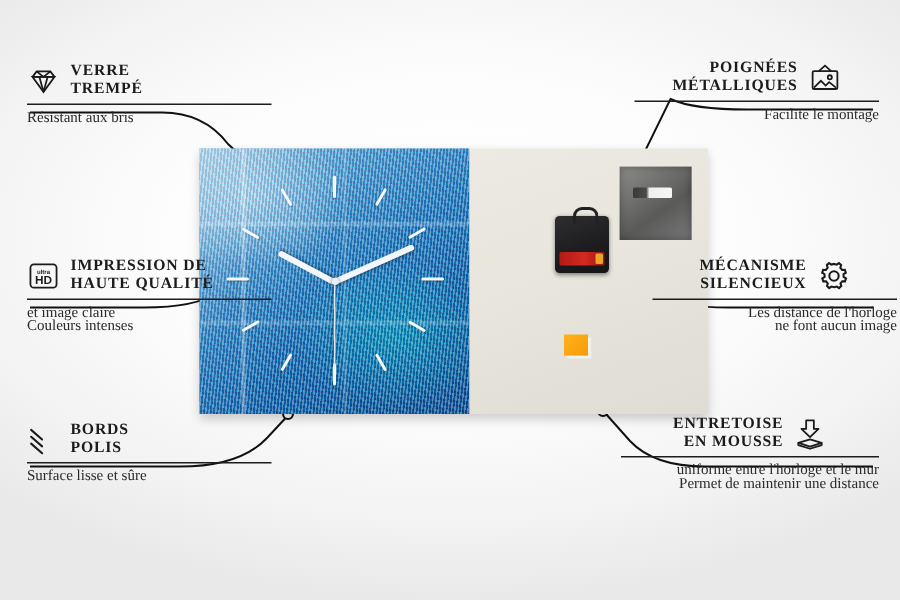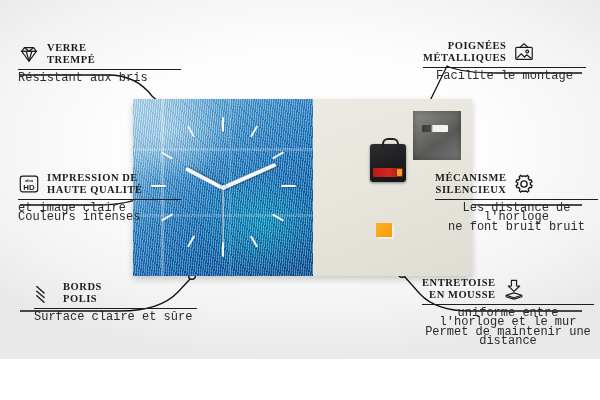--- a/index.html
+++ b/index.html
@@ -2,21 +2,21 @@
 <html><head>
 <meta charset="utf-8">
 <style>
   html,body{margin:0;padding:0;}
   body{
     width:600px;height:400px;overflow:hidden;
     font-family:"Liberation Serif", serif;
     background:#ffffff;
   }
   #stage{
-    position:relative;width:600px;height:359px;
+    position:relative;width:600px;height:400px;
     background:
       radial-gradient(ellipse 70% 60% at 50% 40%, #ffffff 0%, #fdfdfd 45%, #f3f3f3 78%, #e9e9e9 100%);
   }
 
   
   #wires{position:absolute;inset:0;width:600px;height:400px;pointer-events:none;}
 
   
   .photo{
     position:absolute;
@@ -90,42 +90,42 @@
   .battery-tip{position:absolute;left:27px;top:25px;width:5px;height:7px;background:#e8a52a;border-radius:1px;}
   .spacer{
     position:absolute;left:63px;top:124px;width:16px;height:14px;
     background:linear-gradient(135deg,#ffb120 0%,#f79b07 100%);
     box-shadow:2px 2px 0 rgba(255,255,255,.55);
   }
 
   
   .feat{position:absolute;width:163px;}
   .feat .head{display:flex;align-items:center;gap:7px;}
-  .feat.right .head{justify-content:flex-start;}
+  .feat.right .head{justify-content:center;}
   .feat .ttl{
     font-family:"Liberation Serif", serif;
     font-weight:bold;font-size:10.5px;letter-spacing:.55px;
     color:#1b1b1b;line-height:12px;text-transform:uppercase;
   }
   .feat.left .ttl{text-align:left;}
   .feat.right .ttl{text-align:right;}
   .rule{height:1px;background:#1d1d1d;margin:3px 0 3.5px;width:100%;}
   .feat .sub{
-    font-family:Liberation Mono, monospace;
-    font-size:12px;line-height:9.6px;color:#2a2a2a;
-  }
-  .feat.right .sub{text-align:center;}
+    font-family:Liberation Serif, serif;
+    font-size:10px;line-height:9.6px;color:#2a2a2a;
+  }
+  .feat.right .sub{text-align:right;}
   .ico{width:22px;height:22px;flex:0 0 22px;display:block;}
 
   .f-verre{left:18px;top:42px;}
   .f-impr{left:18px;top:172px;}
-  .f-bords{left:34px;top:281px;}
+  .f-bords{left:18px;top:281px;}
   .f-poign{right:14px;top:40px;text-align:right;}
   .f-meca{right:2px;top:172px;text-align:right;}
-  .f-entre{right:6px;top:277px;text-align:right;}
+  .f-entre{right:14px;top:277px;text-align:right;}
 </style>
 </head>
 <body>
 
 <div id="stage">
 
   <svg id="wires" viewBox="0 0 600 400">
     <g fill="none" stroke="#111111" stroke-width="1.3">
       <path d="M20,75 L108,75 Q136,75 152,96 L174,116"></path>
       <path d="M20,205 L96,205 Q130,205 146,195 L160,187"></path>
@@ -225,21 +225,21 @@
         <path d="M3 5l8 7M3 10l8 7M3 15l8 7"></path>
         <path d="M12.5 5l8 7M12.5 10l8 7" opacity="0"></path>
       </svg>
       <div class="ttl">
         <div>BORDS</div>
         <div>POLIS</div>
       </div>
     </div>
     <div class="rule"></div>
     <div class="sub">
-      <div>Surface claire et sûre</div>
+      <div>Surface lisse et sûre</div>
     </div>
   </div>
 
   <div class="feat right f-poign">
     <div class="head">
       <div class="ttl">
         <div>POIGNÉES</div>
         <div>MÉTALLIQUES</div>
       </div>
       <svg class="ico" viewBox="0 0 24 24" fill="none" stroke="#1b1b1b" stroke-width="1.3">
@@ -262,21 +262,21 @@
         <div>SILENCIEUX</div>
       </div>
       <svg class="ico" viewBox="0 0 24 24" fill="none" stroke="#1b1b1b" stroke-width="1.5">
         <path d="M12 3.2l2 .5 1.6-1.1 1.6 1.5-.6 1.9 1.3 1.6 2-.1.7 2.1-1.7 1.1.1 2 1.7 1.1-.7 2.1-2-.1-1.3 1.6.6 1.9-1.6 1.5-1.6-1.1-2 .5-2-.5-1.6 1.1-1.6-1.5.6-1.9-1.3-1.6-2 .1-.7-2.1 1.7-1.1-.1-2L3.4 9.6l.7-2.1 2 .1 1.3-1.6-.6-1.9L8.4 2.6 10 3.7z"></path>
         <circle cx="12" cy="12" r="3.4"></circle>
       </svg>
     </div>
     <div class="rule"></div>
     <div class="sub">
       <div>Les distance de l'horloge</div>
-      <div>ne font bruit bruit</div>
+      <div>ne font aucun image</div>
     </div>
   </div>
 
   <div class="feat right f-entre" style="width:172px;">
     <div class="head">
       <div class="ttl">
         <div>ENTRETOISE</div>
         <div>EN MOUSSE</div>
       </div>
       <svg class="ico" viewBox="0 0 24 24" fill="none" stroke="#1b1b1b" stroke-width="1.3" stroke-linejoin="round">

